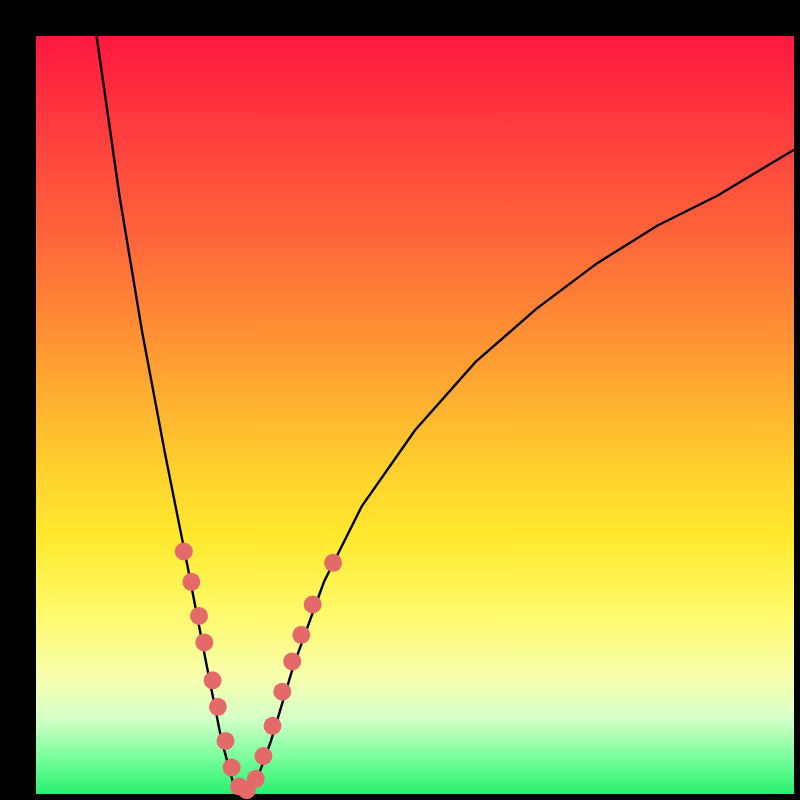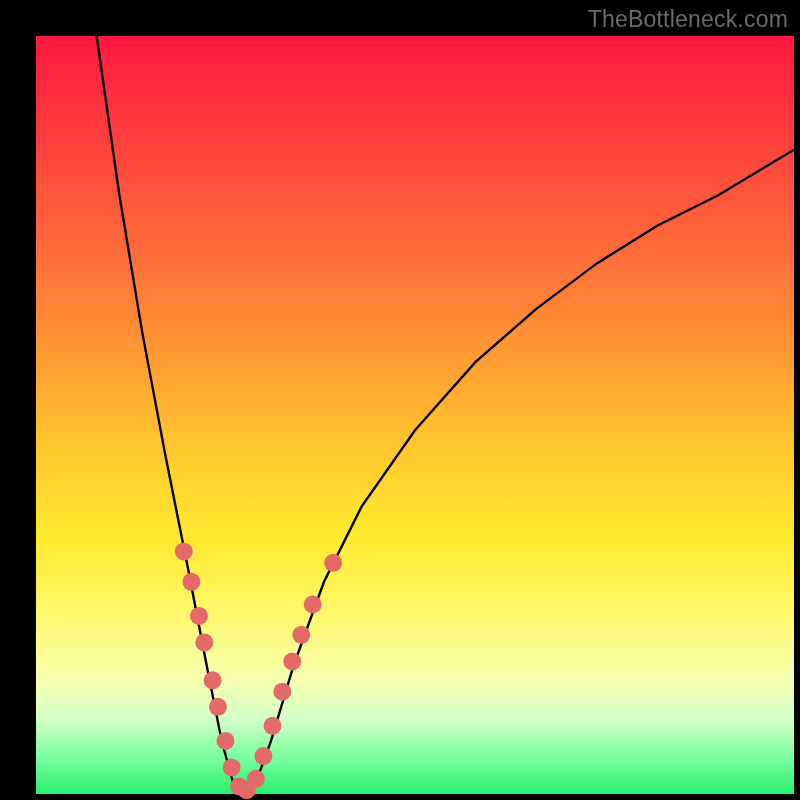--- a/index.html
+++ b/index.html
@@ -84,14 +84,13 @@
           <circle cx="227.4" cy="720.1" r="9" fill="#e46a6a"></circle>
           <circle cx="236.5" cy="689.8" r="9" fill="#e46a6a"></circle>
           <circle cx="246.3" cy="655.7" r="9" fill="#e46a6a"></circle>
           <circle cx="256.2" cy="625.4" r="9" fill="#e46a6a"></circle>
           <circle cx="265.3" cy="598.8" r="9" fill="#e46a6a"></circle>
           <circle cx="276.7" cy="568.5" r="9" fill="#e46a6a"></circle>
           <circle cx="297.1" cy="526.8" r="9" fill="#e46a6a"></circle>
         </g>
     </svg>
   </div>
-  <div class="watermark">TheBottleneck.com</div>
 </div>
 
 </body></html>

